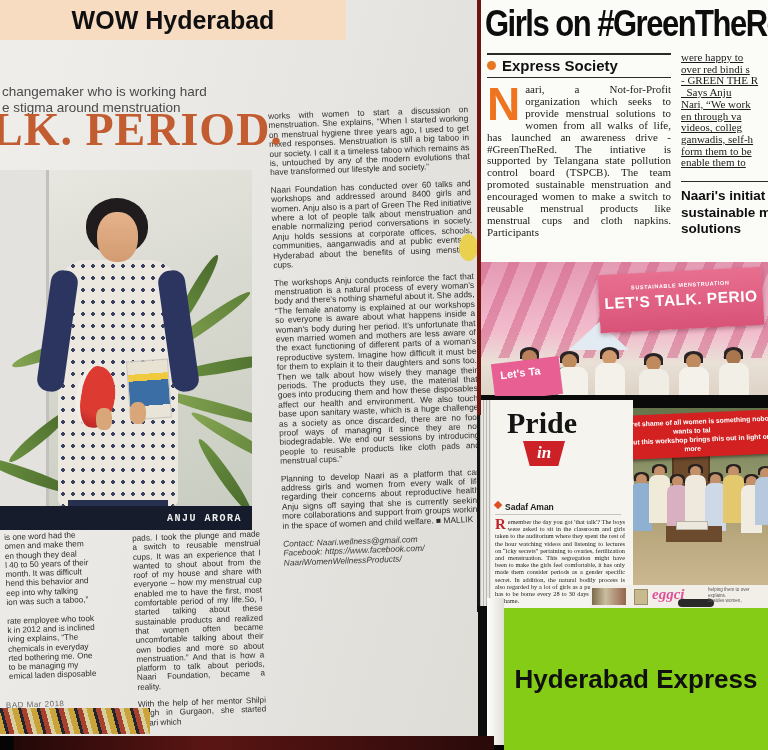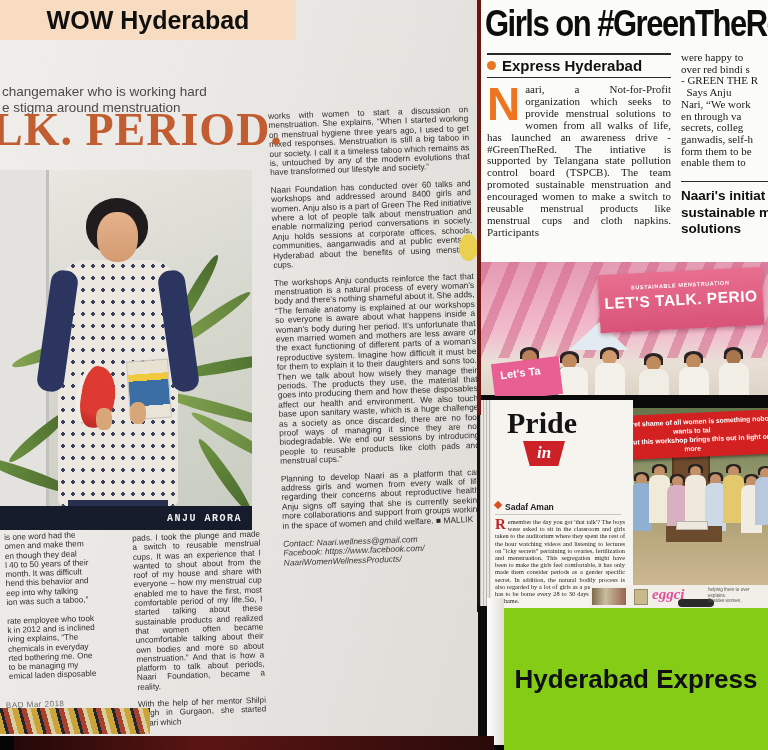--- a/index.html
+++ b/index.html
@@ -1,21 +1,21 @@
 <!DOCTYPE html>
 <html><head>
 <meta charset="utf-8">
 <style>
   html,body{margin:0;padding:0;}
   body{width:768px;height:750px;position:relative;overflow:hidden;background:#050505;font-family:"Liberation Sans",sans-serif;}
   .abs{position:absolute;}
 
   
   #magazine{left:0;top:0;width:478px;height:736px;background:linear-gradient(105deg,#f0eeea 0%,#e9e7e3 45%,#dedcd7 100%);overflow:hidden;}
-  #wow-label{left:0;top:0;width:296px;height:40px;background:#f8dcc2;display:flex;align-items:center;justify-content:center;font-size:25px;font-weight:bold;color:#101010;z-index:6;}
+  #wow-label{left:0;top:0;width:346px;height:40px;background:#f8dcc2;display:flex;align-items:center;justify-content:center;font-size:25px;font-weight:bold;color:#101010;z-index:6;}
   #standfirst{left:2px;top:84px;font-size:13.5px;line-height:16px;color:#4a4a4a;z-index:2;}
   #mag-headline{left:-8px;top:103px;font-family:"Liberation Serif",serif;font-weight:bold;font-size:46px;letter-spacing:1px;color:#c25c31;z-index:2;white-space:nowrap;}
 
   
   #mag-photo{left:0;top:170px;width:252px;height:360px;overflow:hidden;background:linear-gradient(160deg,#e9e8e2 0%,#d9dad1 40%,#c8ccc0 100%);z-index:1;font-family:Liberation Mono, monospace;}
   .window-strip{left:0;top:0;width:46px;height:100%;background:#e3e2df;border-right:3px solid #c2c1bd;}
   .leaf{position:absolute;height:12px;border-radius:50%;background:linear-gradient(90deg,#86a653,#5e8038);}
   .leaf.d{background:linear-gradient(90deg,#6c9341,#49682c);}
   .hair{left:86px;top:28px;width:62px;height:56px;background:#201c1e;border-radius:50% 50% 46% 46%;z-index:2;}
   .face{left:97px;top:42px;width:41px;height:50px;background:linear-gradient(#e5b28b,#d39b72);border-radius:46%;z-index:3;}
@@ -50,21 +50,21 @@
   #newspaper{left:481px;top:0;width:287px;height:262px;background:#fbfbf7;overflow:hidden;}
   #np-headline{left:4px;top:2px;width:310px;font-size:31px;font-weight:bold;letter-spacing:-1.5px;color:#0d0d0d;transform:scaleY(1.2);transform-origin:top left;white-space:nowrap;}
   .np-rule{border-top:2px solid #2a2a2a;}
   #np-rule1{left:6px;top:53px;width:184px;}
   #np-section{left:6px;top:57px;display:flex;align-items:center;gap:6px;}
   #np-bullet{width:9px;height:9px;border-radius:50%;background:#e87722;}
   #np-section-label{font-size:15px;font-weight:bold;color:#111;}
   #np-rule2{left:6px;top:77px;width:184px;border-top:1.5px solid #2a2a2a;}
   #np-body{left:6px;top:84px;width:184px;height:172px;font-family:"Liberation Serif",serif;font-size:11px;line-height:11.9px;text-align:justify;color:#1a1a1a;overflow:hidden;}
   #np-dropcap{float:left;font-family:"Liberation Sans",sans-serif;font-size:46px;line-height:38px;font-weight:bold;color:#ee7420;margin:1px 5px 0 0;}
-  #np-col2{left:200px;top:52px;width:87px;font-family:"Liberation Serif",serif;font-size:11px;line-height:11.7px;color:#1a1a1a;}
+  #np-col2{left:200px;top:52px;width:87px;font-family:"Liberation Serif",serif;font-size:11px;line-height:11.7px;color:#1a1a1a;text-decoration:underline;}
   .np-line{white-space:pre;overflow:hidden;}
   #np-rule3{left:200px;top:181px;width:87px;border-top:1.5px solid #2a2a2a;}
   #np-subhead{left:200px;top:188px;width:87px;font-size:13.5px;line-height:16.5px;font-weight:bold;color:#0e0e0e;}
   #np-subhead div{white-space:nowrap;overflow:hidden;}
 
   
   #tent{left:481px;top:262px;width:287px;height:134px;overflow:hidden;background:linear-gradient(180deg,#e49ab3 0%,#f2bccd 52%,#e9e0d6 75%,#ddd3c6 100%);}
   #tent-stripes{left:0;top:0;width:100%;height:72%;background:repeating-linear-gradient(112deg,rgba(209,95,133,.5) 0 10px,rgba(255,255,255,0) 10px 26px);}
   #white-tent{left:88px;top:60px;width:0;height:0;border-left:30px solid transparent;border-right:30px solid transparent;border-bottom:28px solid #e2ebf1;}
   #tent-banner{left:118px;top:9px;width:164px;height:58px;background:linear-gradient(#e86f90,#d85377);transform:rotate(-3deg);box-shadow:0 2px 4px rgba(80,20,40,.35);text-align:center;color:#fff;}
@@ -205,34 +205,34 @@
 <div id="wow-label" class="abs">WOW Hyderabad</div>
 
 <div id="yellow-dot" class="abs"></div>
 <div id="divider-line" class="abs"></div>
 
 <div id="newspaper" class="abs">
   <div id="np-headline" class="abs">Girls on #GreenTheRed</div>
   <div id="np-rule1" class="abs np-rule"></div>
   <div id="np-section" class="abs">
     <span id="np-bullet"></span>
-    <span id="np-section-label">Express Hyderabad</span>
+    <span id="np-section-label">Express Society</span>
   </div>
   <div id="np-rule2" class="abs"></div>
   <div id="np-body" class="abs">
     <span id="np-dropcap">N</span><span>aari, a Not-for-Profit organization which seeks to provide menstrual solutions to women from all walks of life, has launched an awareness drive - #GreenTheRed. The intiative is supported by Telangana state pollution control board (TSPCB). The team promoted sustainable menstruation and encouraged women to make a switch to reusable menstrual products like menstrual cups and cloth napkins. Participants</span>
   </div>
   <div id="np-col2" class="abs">
       <div class="np-line">were happy to</div>
       <div class="np-line">over red bindi s</div>
       <div class="np-line">- GREEN THE R</div>
       <div class="np-line">  Says Anju</div>
       <div class="np-line">Nari, “We work</div>
       <div class="np-line">en through va</div>
-      <div class="np-line">secrets, colleg</div>
+      <div class="np-line">videos, colleg</div>
       <div class="np-line">ganwadis, self-h</div>
       <div class="np-line">form them to be</div>
       <div class="np-line">enable them to</div>
     </div>
   <div id="np-rule3" class="abs"></div>
   <div id="np-subhead" class="abs">
       <div class="subhead-line">Naari's initiat</div>
       <div class="subhead-line">sustainable m</div>
       <div class="subhead-line">solutions</div>
     </div>

